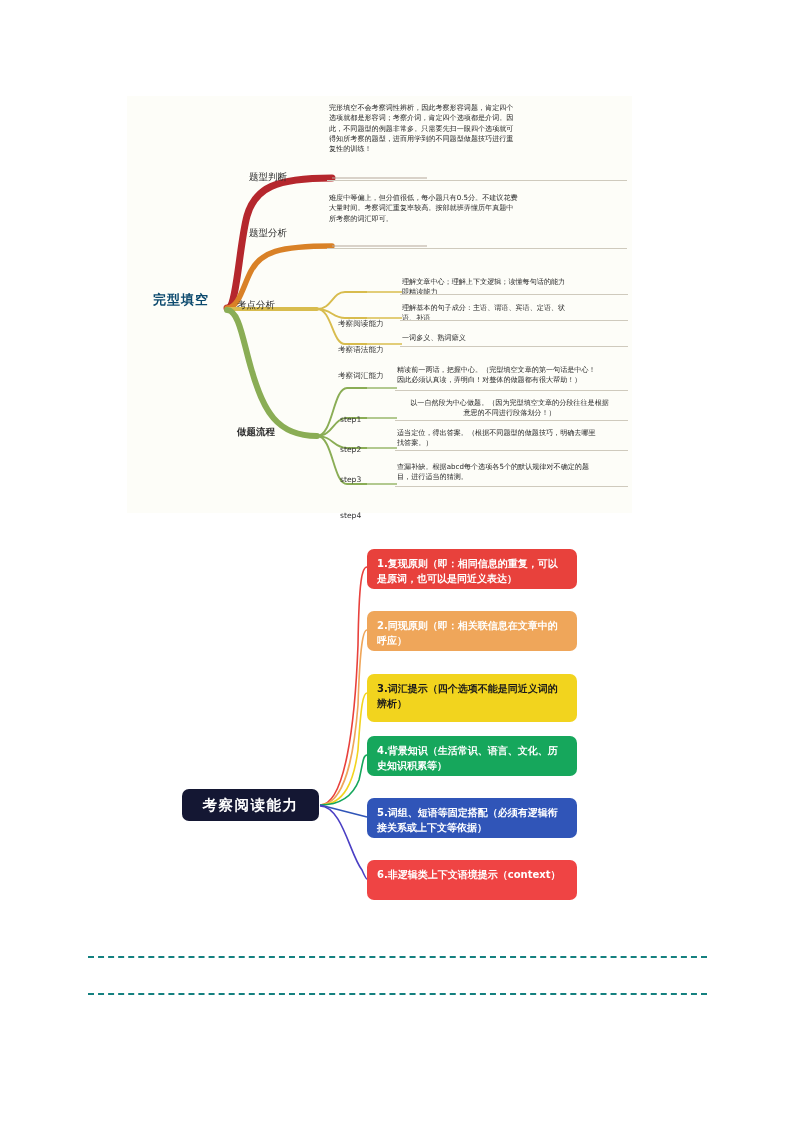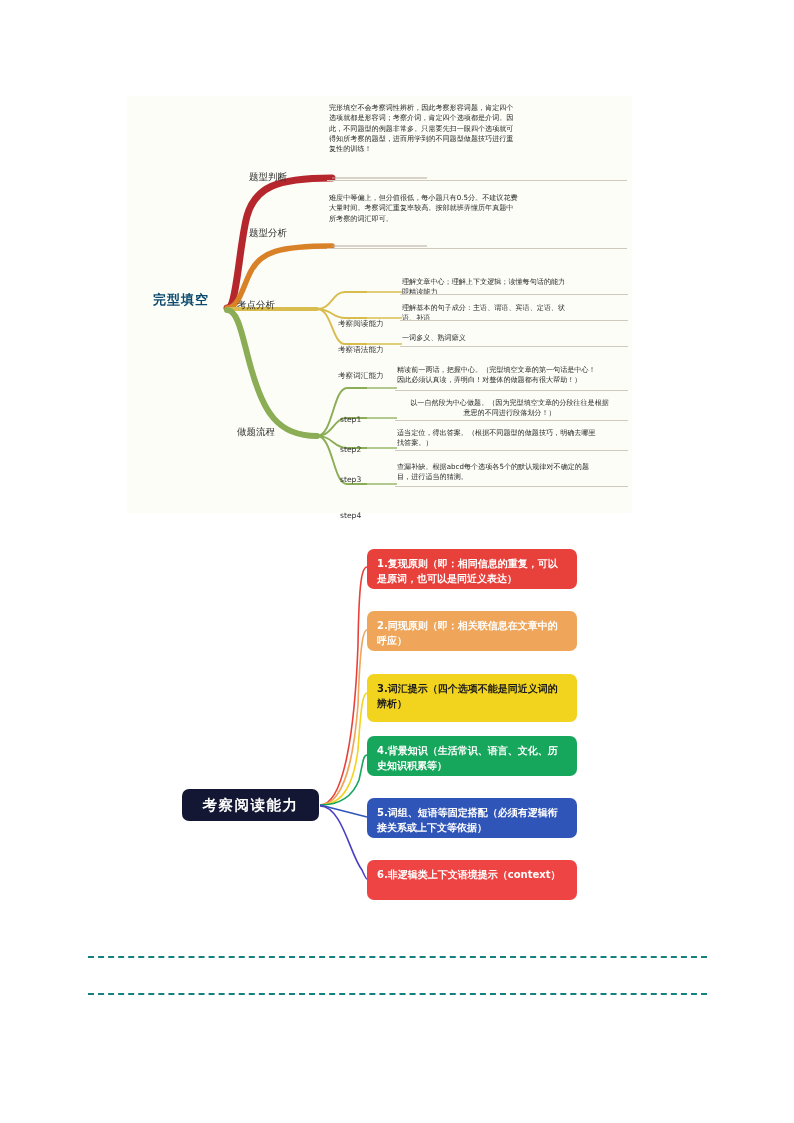--- a/index.html
+++ b/index.html
@@ -97,21 +97,21 @@
     <path d="M240,322 L270,322" fill="none" stroke="#8aad55" stroke-width="1.3"></path>
     <path d="M240,352 L270,352" fill="none" stroke="#8aad55" stroke-width="1.3"></path>
     <path d="M240,388 L270,388" fill="none" stroke="#8aad55" stroke-width="1.3"></path>
   </svg>
 
   <div class="root1 cjk">完型填空</div>
 
   <div class="lbl2 cjk" style="left:122px;top:75px;">题型判断</div>
   <div class="lbl2 cjk" style="left:122px;top:131px;">题型分析</div>
   <div class="lbl2 cjk" style="left:110px;top:203px;">考点分析</div>
-  <div class="lbl2 cjk" style="left:110px;top:330px;">做题流程</div>
+  <div class="lbl2 cjk" style="left:110px;top:330px;font-weight:bold;">做题流程</div>
 
   <div class="lbl3 cjk" style="left:211px;top:187px;">考察阅读能力</div>
   <div class="lbl3 cjk" style="left:211px;top:213px;">考察语法能力</div>
   <div class="lbl3 cjk" style="left:211px;top:239px;font-family:Liberation Serif, serif;">考察词汇能力</div>
 
   <div class="lbl3 cjk" style="left:213px;top:283px;">step1</div>
   <div class="lbl3 cjk" style="left:213px;top:313px;">step2</div>
   <div class="lbl3 cjk" style="left:213px;top:343px;">step3</div>
   <div class="lbl3 cjk" style="left:213px;top:379px;">step4</div>
 

